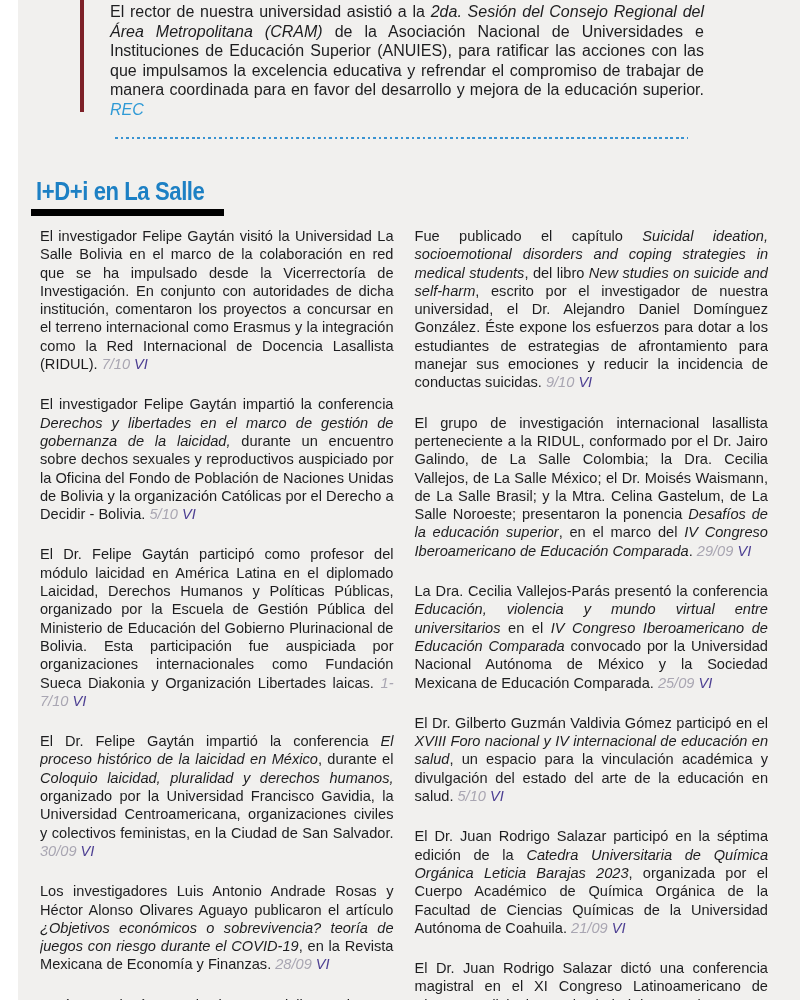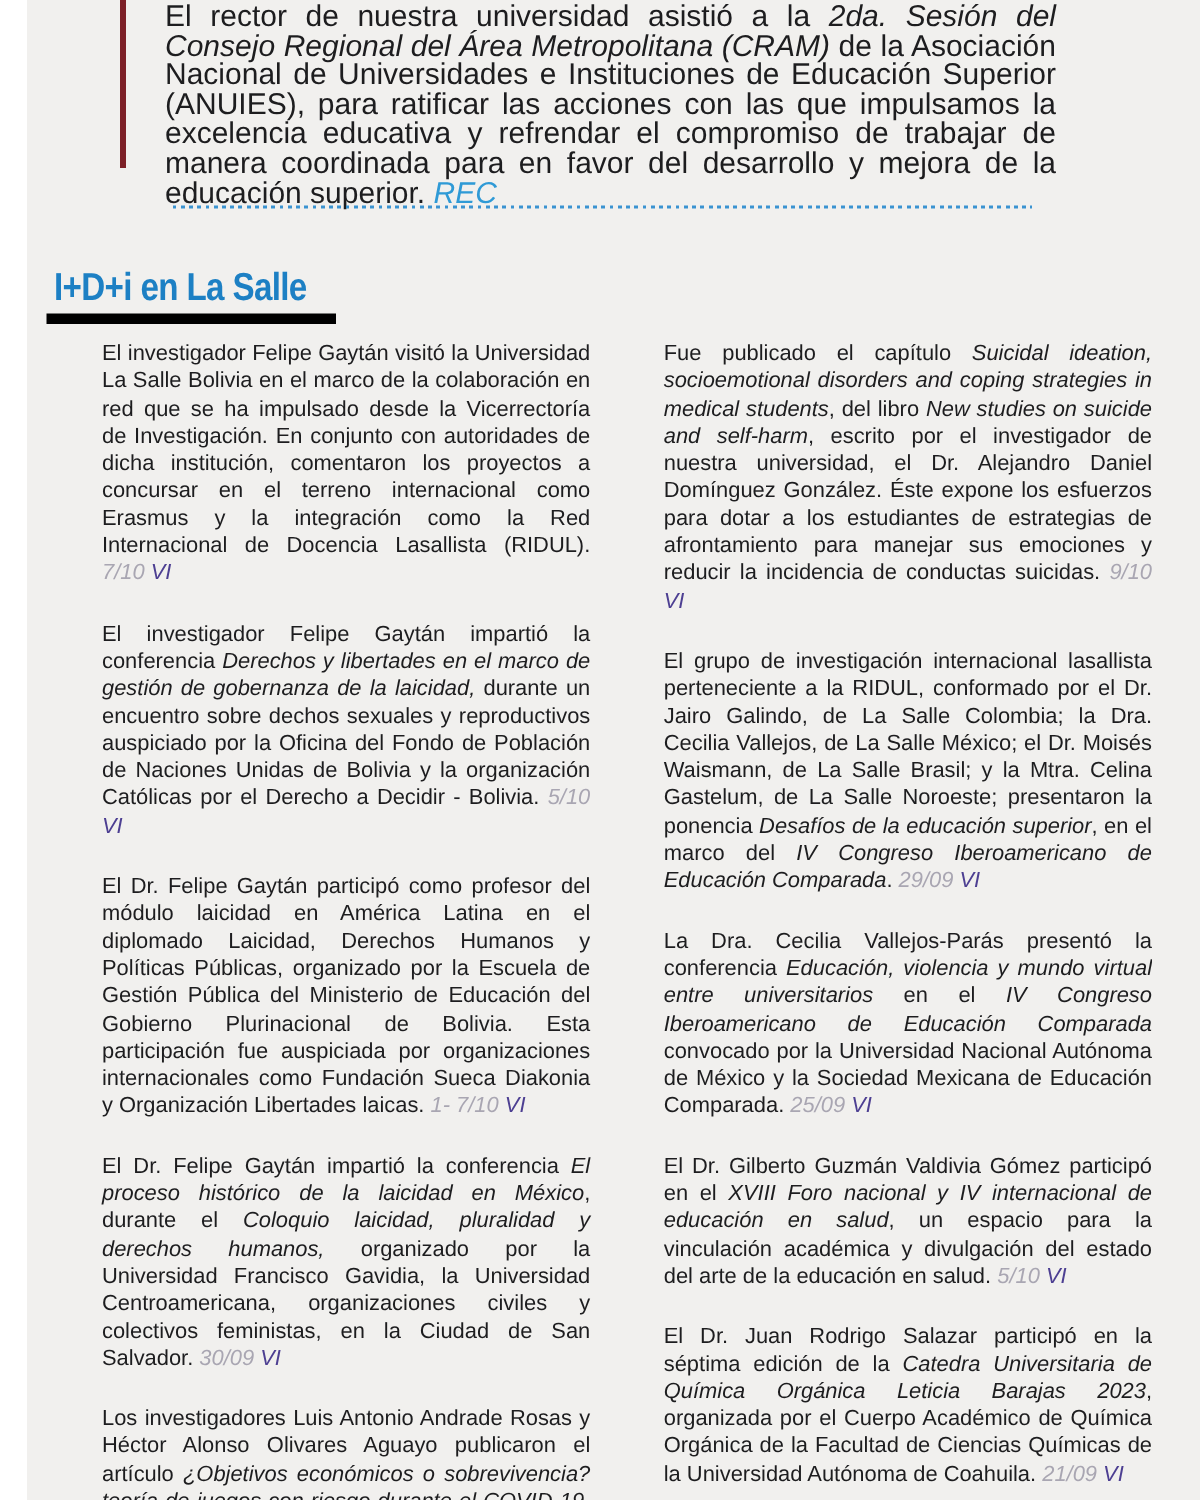--- a/index.html
+++ b/index.html
@@ -11,42 +11,42 @@
   .page{
     position:absolute;left:18px;top:0;width:782px;height:1000px;
     background:var(--page-bg,#f1f0ee);overflow:hidden;
   }
   .red-bar{
     position:absolute;left:62px;top:0;width:4px;height:112px;
     background:var(--red-bar,#7d2027);
   }
   .intro-text{
     position:absolute;left:92px;top:2px;width:594px;margin:0;
-    font-size:20px;line-height:19.6px;text-align:justify;
+    font-size:16px;line-height:19.6px;text-align:justify;
     color:var(--body-text,#1d1d1f);
   }
   .dashed-divider{
     position:absolute;left:97px;top:137px;width:573px;height:2px;
     background:repeating-linear-gradient(90deg,var(--dashed-blue,#3a93d1) 0 2.5px,transparent 2.5px 5.5px);
   }
   .section-title{
     position:absolute;left:18px;top:176px;margin:0;
     font-size:26px;font-weight:bold;letter-spacing:-0.5px;
     color:var(--heading-blue,#1d80c4);
     transform:scaleX(.85);transform-origin:0 0;white-space:nowrap;
   }
   .title-underline{
     position:absolute;left:13px;top:209px;width:193px;height:7px;
     background:var(--underline-black,#000);
   }
   .columns{
     position:absolute;left:22px;top:227px;width:728px;height:773px;
     display:flex;gap:21px;overflow:hidden;
   }
-  .col{flex:1 1 0;min-width:0;margin-left:28px;}
+  .col{flex:1 1 0;min-width:0;}
   .news-para{
     margin:0 0 22px 0;
     font-size:14.6px;line-height:18.3px;text-align:justify;
     color:var(--body-text,#1d1d1f);
   }
   .t-italic{font-style:italic;}
   .t-date{font-style:italic;color:var(--date-gray,#a9a6b2);}
   .t-vi{font-style:italic;color:var(--vi-purple,#4d3f92);}
   .t-rec{font-style:italic;color:var(--rec-blue,#2f9ad6);}
 </style>

